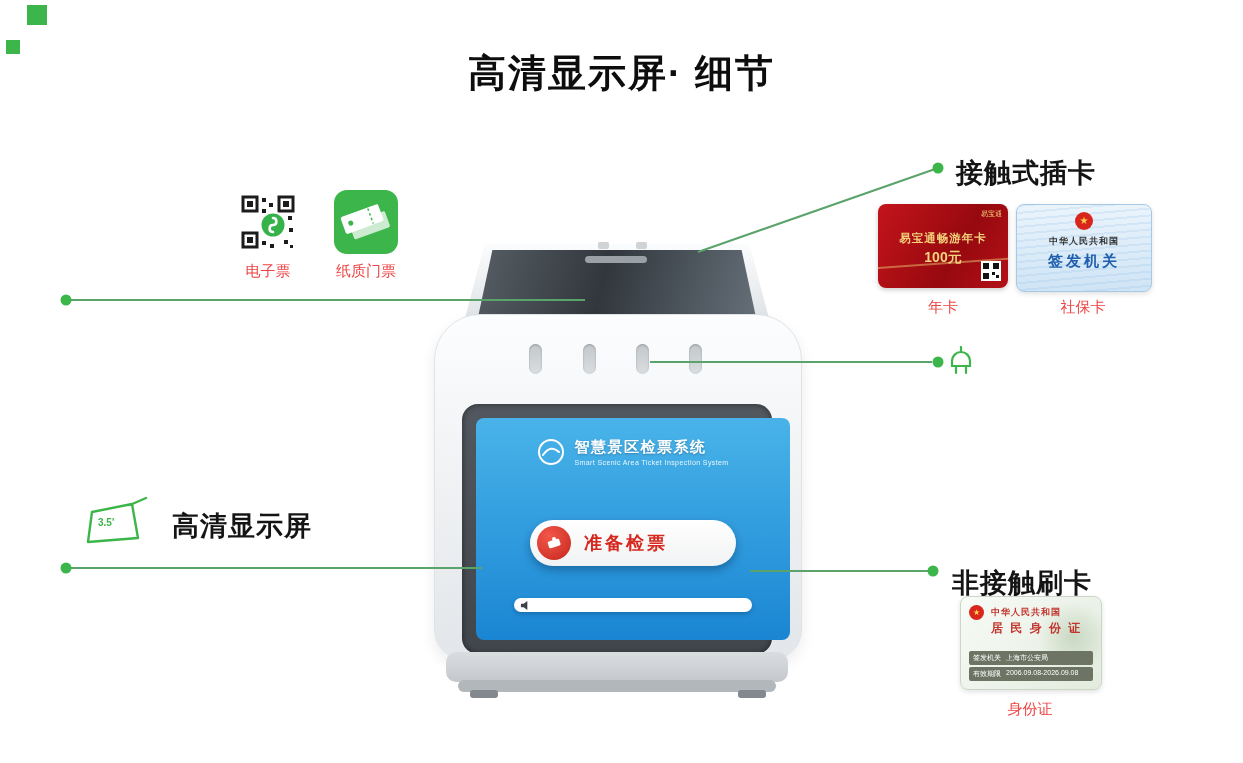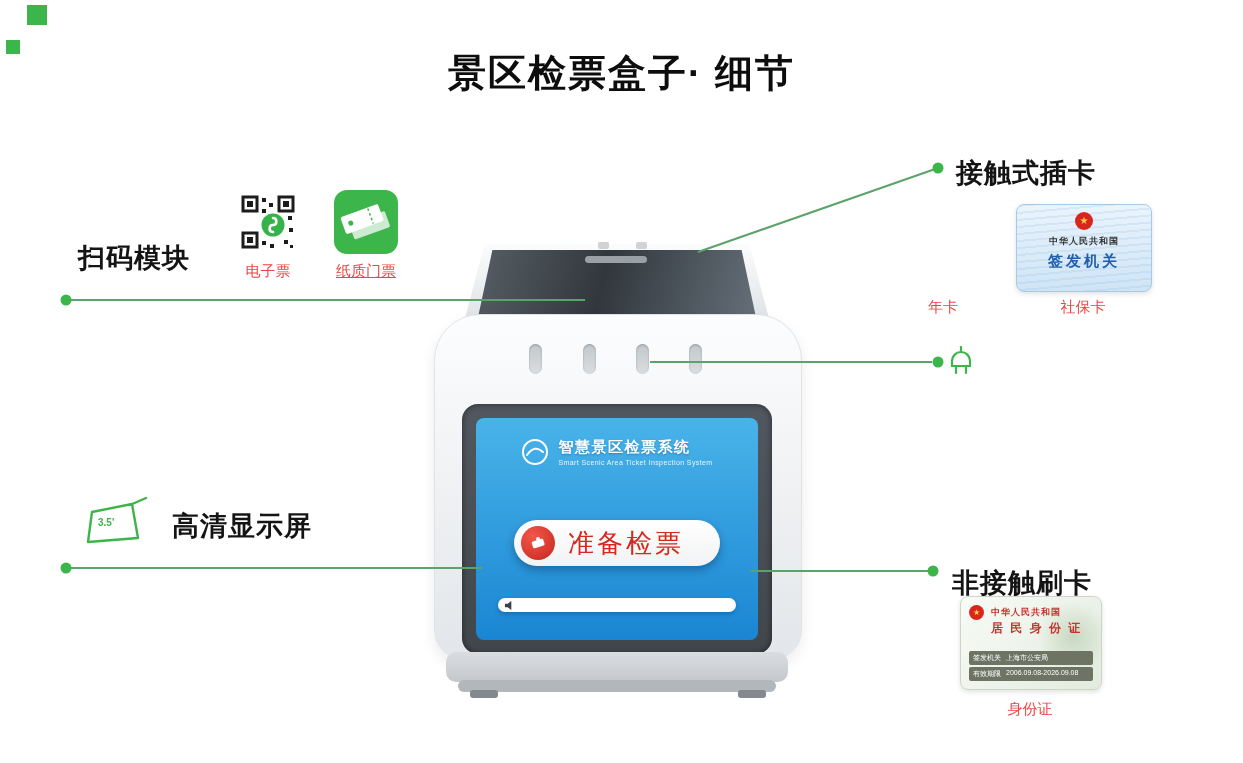--- a/index.html
+++ b/index.html
@@ -13,60 +13,60 @@
   .z50{z-index:50;}
 </style>
 </head>
 <body>
 
 <div class="canvas">
 
   <div class="abs" style="left:27px;top:5px;width:20px;height:20px;background:#3cb54a;"></div>
   <div class="abs" style="left:6px;top:40px;width:14px;height:14px;background:#3cb54a;"></div>
 
-  <div class="abs" style="left:0;top:48px;width:100%;text-align:center;font-size:38px;font-weight:900;color:#0d0d0d;letter-spacing:2px;">景区检票盒子· 细节</div>
+  <div class="abs" style="left:0;top:48px;width:100%;text-align:center;font-size:38px;font-weight:900;color:#0d0d0d;letter-spacing:2px;">高清显示屏· 细节</div>
 
   <div class="abs" style="left:463px;top:244px;width:308px;height:82px;background:linear-gradient(180deg,#fbfcfd,#dde1e4);clip-path:polygon(7% 0,93% 0,100% 100%,0 100%);"></div>
 
   <div class="abs" style="left:598px;top:242px;width:11px;height:7px;border-radius:2px;background:#cfd3d6;"></div>
   <div class="abs" style="left:636px;top:242px;width:11px;height:7px;border-radius:2px;background:#cfd3d6;"></div>
 
   <div class="abs" style="left:477px;top:250px;width:280px;height:72px;background:linear-gradient(105deg,#575e65,#31373d 45%,#667079);clip-path:polygon(5.5% 0,94.5% 0,100% 100%,0 100%);"></div>
   <div class="abs" style="left:585px;top:256px;width:62px;height:7px;border-radius:4px;background:#99a0a6;"></div>
 
   <div class="abs" style="left:434px;top:314px;width:366px;height:344px;border-radius:46px 46px 30px 30px;background:linear-gradient(180deg,#fcfdfe,#eef0f2 55%,#e3e6ea);border:1px solid #e0e3e6;box-shadow:0 6px 14px rgba(0,0,0,.08);"></div>
 
   <div class="vent" style="left:529px;"></div>
   <div class="vent" style="left:583px;"></div>
   <div class="vent" style="left:636px;"></div>
   <div class="vent" style="left:689px;"></div>
 
   <div class="abs" style="left:462px;top:404px;width:310px;height:250px;border-radius:16px;background:linear-gradient(180deg,#52585f,#41464c);box-shadow:inset 0 0 6px rgba(0,0,0,.5);"></div>
 
-  <div class="abs" style="left:476px;top:418px;width:282px;height:222px;border-radius:8px;background:linear-gradient(180deg,#49b3e9,#1a86d3);overflow:hidden;">
+  <div class="abs" style="left:476px;top:418px;width:282px;height:222px;border-radius:8px;background:linear-gradient(180deg,#49b3e9,#1a86d3);overflow:hidden;padding-left:32px;">
 
     <div style="position:absolute;left:0;top:20px;width:100%;display:flex;justify-content:center;align-items:center;gap:9px;">
       <svg width="28" height="28" viewBox="0 0 28 28">
         <circle cx="14" cy="14" r="12" fill="none" stroke="#ffffff" stroke-width="2"></circle>
         <path d="M6,17 q8,-11 16,-3" fill="none" stroke="#ffffff" stroke-width="2" stroke-linecap="round"></path>
       </svg>
       <div>
         <div style="font-size:15px;font-weight:800;color:#fff;letter-spacing:1.5px;text-shadow:0 1px 2px rgba(0,0,0,.25);">智慧景区检票系统</div>
         <div style="font-size:7px;color:#eaf6ff;letter-spacing:.4px;margin-top:2px;">Smart Scenic Area Ticket Inspection System</div>
       </div>
     </div>
 
     <div style="position:absolute;left:50%;transform:translateX(-50%);top:102px;width:206px;height:46px;border-radius:23px;background:linear-gradient(#ffffff,#f1f2f3);box-shadow:0 4px 9px rgba(0,25,60,.35);display:flex;align-items:center;">
       <div style="width:34px;height:34px;border-radius:50%;margin-left:7px;background:radial-gradient(circle at 35% 30%,#f2574a,#c6261c);display:flex;align-items:center;justify-content:center;">
         <svg width="16" height="16" viewBox="0 0 16 16">
           <rect x="2" y="5" width="12" height="7" rx="1.5" fill="#ffffff" transform="rotate(-18 8 8)"></rect>
           <circle cx="8" cy="4" r="2" fill="#ffffff"></circle>
         </svg>
       </div>
-      <div style="font-size:26px;font-weight:400;color:#d6281e;letter-spacing:3px;margin-left:13px;white-space:nowrap;">准备检票</div>
+      <div style="font-size:18px;font-weight:700;color:#d6281e;letter-spacing:3px;margin-left:13px;white-space:nowrap;">准备检票</div>
     </div>
 
     <div style="position:absolute;left:50%;transform:translateX(-50%);top:180px;width:238px;height:14px;border-radius:8px;background:#ffffff;box-shadow:0 2px 4px rgba(0,25,60,.25);display:flex;align-items:center;">
       <svg width="11" height="11" viewBox="0 0 12 12" style="margin-left:6px;">
         <polygon points="1,4 4,4 8,1 8,11 4,8 1,8" fill="#3c4147"></polygon>
       </svg>
     </div>
   </div>
 
   <div class="abs" style="left:446px;top:652px;width:342px;height:30px;border-radius:10px;background:linear-gradient(180deg,#dadde0,#c4c8cc);"></div>
@@ -84,21 +84,20 @@
     </g>
     <g fill="#3cb54a">
       <circle cx="66" cy="300" r="5.5"></circle>
       <circle cx="66" cy="568" r="5.5"></circle>
       <circle cx="938" cy="168" r="5.5"></circle>
       <circle cx="938" cy="362" r="5.5"></circle>
       <circle cx="933" cy="571" r="5.5"></circle>
     </g>
   </svg>
 
-  <div class="abs label-xl z50" style="left:78px;top:240px;">扫码模块</div>
 
   <div class="abs z50" style="left:240px;top:194px;width:56px;height:56px;">
     <svg width="56" height="56" viewBox="0 0 56 56">
       <g fill="#1c1c1c">
         <rect x="3" y="3" width="14" height="14" fill="none" stroke="#1c1c1c" stroke-width="3"></rect>
         <rect x="7" y="7" width="6" height="6"></rect>
         <rect x="39" y="3" width="14" height="14" fill="none" stroke="#1c1c1c" stroke-width="3"></rect>
         <rect x="43" y="7" width="6" height="6"></rect>
         <rect x="3" y="39" width="14" height="14" fill="none" stroke="#1c1c1c" stroke-width="3"></rect>
         <rect x="7" y="43" width="6" height="6"></rect>
@@ -123,33 +122,47 @@
     <svg width="64" height="64" viewBox="0 0 64 64">
       <rect width="64" height="64" rx="13" fill="#3cb54a"></rect>
       <g transform="rotate(-20 32 34)">
         <rect x="16" y="28" width="38" height="17" rx="2" fill="#cdebd1"></rect>
         <rect x="10" y="19" width="40" height="18" rx="2" fill="#ffffff"></rect>
         <line x1="39" y1="20" x2="39" y2="36" stroke="#3cb54a" stroke-width="1.5" stroke-dasharray="2.5,2.5"></line>
         <circle cx="18" cy="28" r="2.5" fill="#3cb54a"></circle>
       </g>
     </svg>
   </div>
-  <div class="abs label-sm z50" style="left:318px;top:262px;width:96px;text-decoration:underline;">纸质门票</div>
+  <div class="abs label-sm z50" style="left:318px;top:262px;width:96px;">纸质门票</div>
 
   <div class="abs z50" style="left:84px;top:496px;width:66px;height:52px;">
     <svg width="66" height="52" viewBox="0 0 66 52" fill="none" stroke="#3cb54a" stroke-width="2.4" stroke-linejoin="round" stroke-linecap="round">
       <polygon points="8,16 48,8 54,42 4,46"></polygon>
       <line x1="46" y1="9" x2="62" y2="2"></line>
     </svg>
     <span style="position:absolute;left:14px;top:21px;color:#3cb54a;font-size:10px;font-weight:700;">3.5'</span>
   </div>
   <div class="abs label-xl z50" style="left:956px;top:155px;">接触式插卡</div>
 
   <div class="abs label-xl z50" style="left:172px;top:508px;">高清显示屏</div>
 
+  <div class="abs z50" style="left:878px;top:204px;width:130px;height:84px;border-radius:8px;background:linear-gradient(120deg,#c4141b,#96090f 60%,#b41017);overflow:hidden;box-shadow:0 2px 5px rgba(0,0,0,.2);">
+    <div style="position:absolute;right:6px;top:5px;font-size:7px;color:#f3d27b;">易宝通</div>
+    <div style="position:absolute;left:-10px;top:58px;width:160px;height:2px;background:rgba(246,215,124,.45);transform:rotate(-4deg);"></div>
+    <div style="position:absolute;left:0;right:0;top:27px;text-align:center;font-size:11.5px;font-weight:700;letter-spacing:1px;color:#f3d27b;white-space:nowrap;">易宝通畅游年卡</div>
+    <div style="position:absolute;left:0;right:0;top:45px;text-align:center;font-size:14px;font-weight:800;color:#f3d27b;">100元</div>
+    <svg width="20" height="20" viewBox="0 0 20 20" style="position:absolute;right:7px;bottom:7px;">
+      <rect width="20" height="20" fill="#ffffff"></rect>
+      <rect x="2" y="2" width="6" height="6" fill="#111"></rect>
+        <rect x="12" y="2" width="6" height="6" fill="#111"></rect>
+      <rect x="2" y="12" width="6" height="6" fill="#111"></rect>
+        <rect x="11" y="11" width="3" height="3" fill="#111"></rect>
+      <rect x="15" y="14" width="3" height="3" fill="#111"></rect>
+    </svg>
+  </div>
   <div class="abs label-sm z50" style="left:878px;top:298px;width:130px;">年卡</div>
 
   <div class="abs z50" style="left:1016px;top:204px;width:134px;height:86px;border-radius:8px;background:linear-gradient(180deg,#eaf4fc,#cfe4f5);border:1px solid #a8c9e4;overflow:hidden;box-shadow:0 2px 5px rgba(0,0,0,.12);">
     <div style="position:absolute;inset:0;background:repeating-linear-gradient(175deg,rgba(130,180,225,.18) 0 2px,transparent 2px 7px);"></div>
     <div style="position:absolute;left:50%;transform:translateX(-50%);top:7px;width:18px;height:18px;border-radius:50%;background:#d8261c;color:#ffd24a;font-size:10px;line-height:18px;text-align:center;">★</div>
     <div style="position:absolute;left:0;right:0;top:30px;text-align:center;font-size:9px;font-weight:700;color:#333;letter-spacing:1px;">中华人民共和国</div>
     <div style="position:absolute;left:0;right:0;top:47px;text-align:center;font-size:15px;font-weight:800;color:#1f5fae;letter-spacing:3px;">签发机关</div>
   </div>
   <div class="abs label-sm z50" style="left:1016px;top:298px;width:134px;font-family:Liberation Mono, monospace;">社保卡</div>
 

